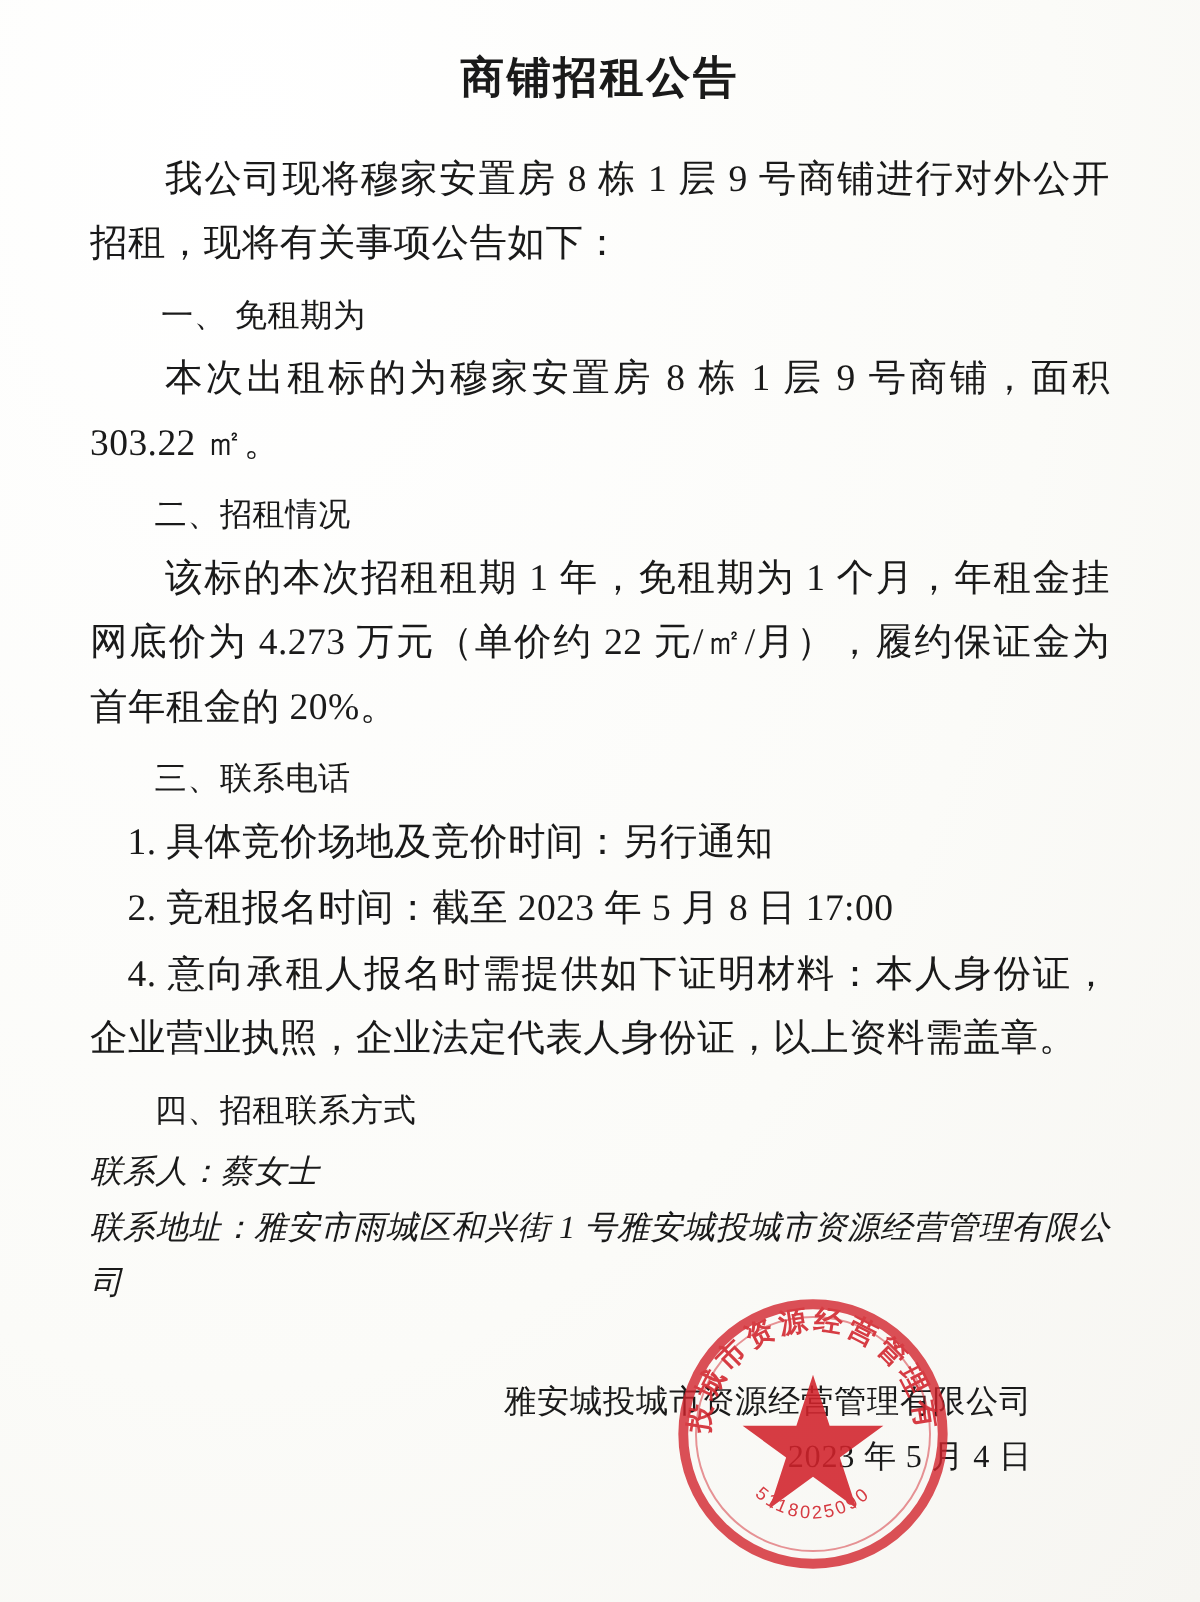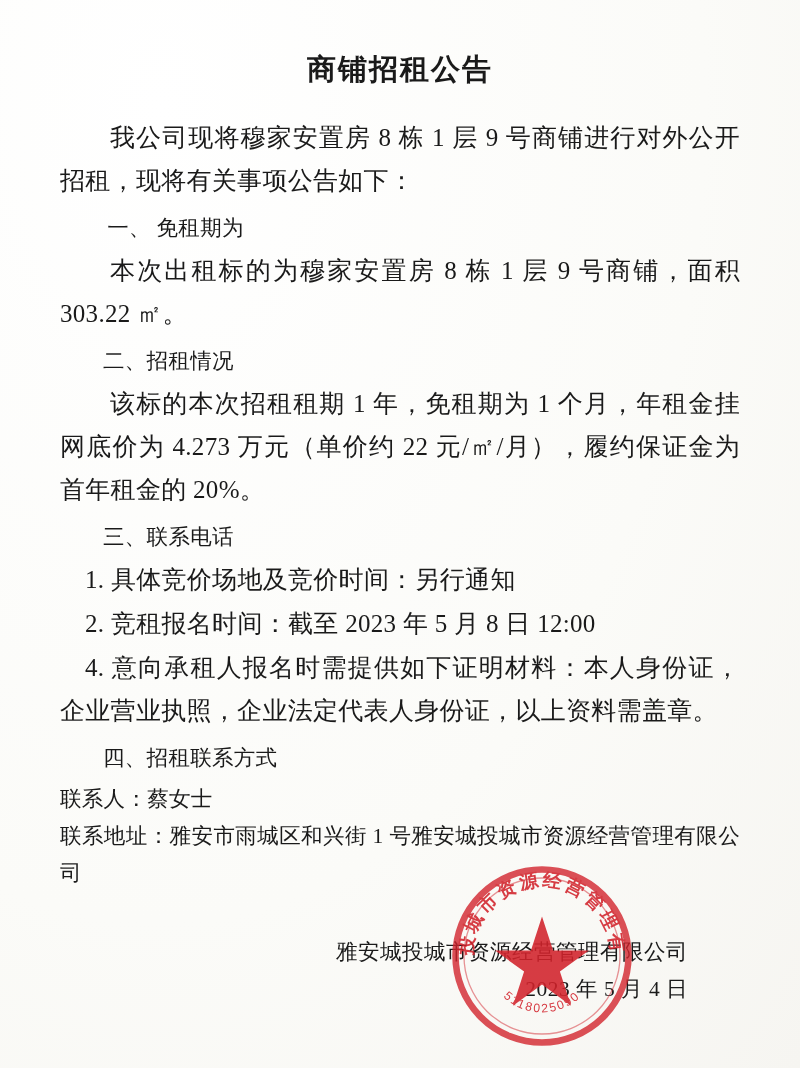--- a/index.html
+++ b/index.html
@@ -13,21 +13,21 @@
     font-family: "Liberation Serif", "DejaVu Serif", serif;
     color: #1a1a1a;
     position: relative;
     overflow: hidden;
   }
   .page {
     position: relative;
     width: 800px;
     height: 1068px;
     box-sizing: border-box;
-    padding: 42px 60px 30px 60px;
+    padding: 24px 60px 30px 60px;
     background:
       radial-gradient(ellipse at 20% 10%, #ffffff 0%, #fbfbf8 60%, #f6f5f1 100%);
   }
   .doc-title {
     text-align: center;
     font-size: 29px;
     font-weight: bold;
     letter-spacing: 2px;
     margin: 8px 0 26px 0;
     font-family: "Liberation Serif", "DejaVu Serif", serif;
@@ -59,20 +59,21 @@
     text-indent: 1em;
     letter-spacing: 0.3px;
     text-align: justify;
   }
   .contact-line {
     font-size: 21.5px;
     line-height: 1.72;
     margin: 0;
     letter-spacing: 0.3px;
     text-align: justify;
+    font-style: italic;
   }
   .contact-block {
     margin-top: 4px;
   }
   .sign-block {
     margin-top: 42px;
     text-align: right;
     padding-right: 52px;
     position: relative;
     z-index: 1;
@@ -104,21 +105,21 @@
   <p class="para indent2">我公司现将穆家安置房 8 栋 1 层 9 号商铺进行对外公开招租，现将有关事项公告如下：</p>
 
   <div class="heading heading-sp">一、 免租期为</div>
   <p class="para indent2">本次出租标的为穆家安置房 8 栋 1 层 9 号商铺，面积 303.22 ㎡。</p>
 
   <div class="heading">二、招租情况</div>
   <p class="para indent2">该标的本次招租租期 1 年，免租期为 1 个月，年租金挂网底价为 4.273 万元（单价约 22 元/㎡/月），履约保证金为首年租金的 20%。</p>
 
   <div class="heading">三、联系电话</div>
   <p class="list-item">1. 具体竞价场地及竞价时间：另行通知</p>
-  <p class="list-item">2. 竞租报名时间：截至 2023 年 5 月 8 日 12:00</p>
+  <p class="list-item">2. 竞租报名时间：截至 2023 年 5 月 8 日 17:00</p>
   <p class="list-item">4. 意向承租人报名时需提供如下证明材料：本人身份证，企业营业执照，企业法定代表人身份证，以上资料需盖章。</p>
 
   <div class="heading">四、招租联系方式</div>
   <div class="contact-block">
     <p class="contact-line">联系人：蔡女士</p>
     <p class="contact-line">联系地址：雅安市雨城区和兴街 1 号雅安城投城市资源经营管理有限公司</p>
   </div>
 
   <div class="sign-block">
     <div class="sign-line">雅安城投城市资源经营管理有限公司</div>

